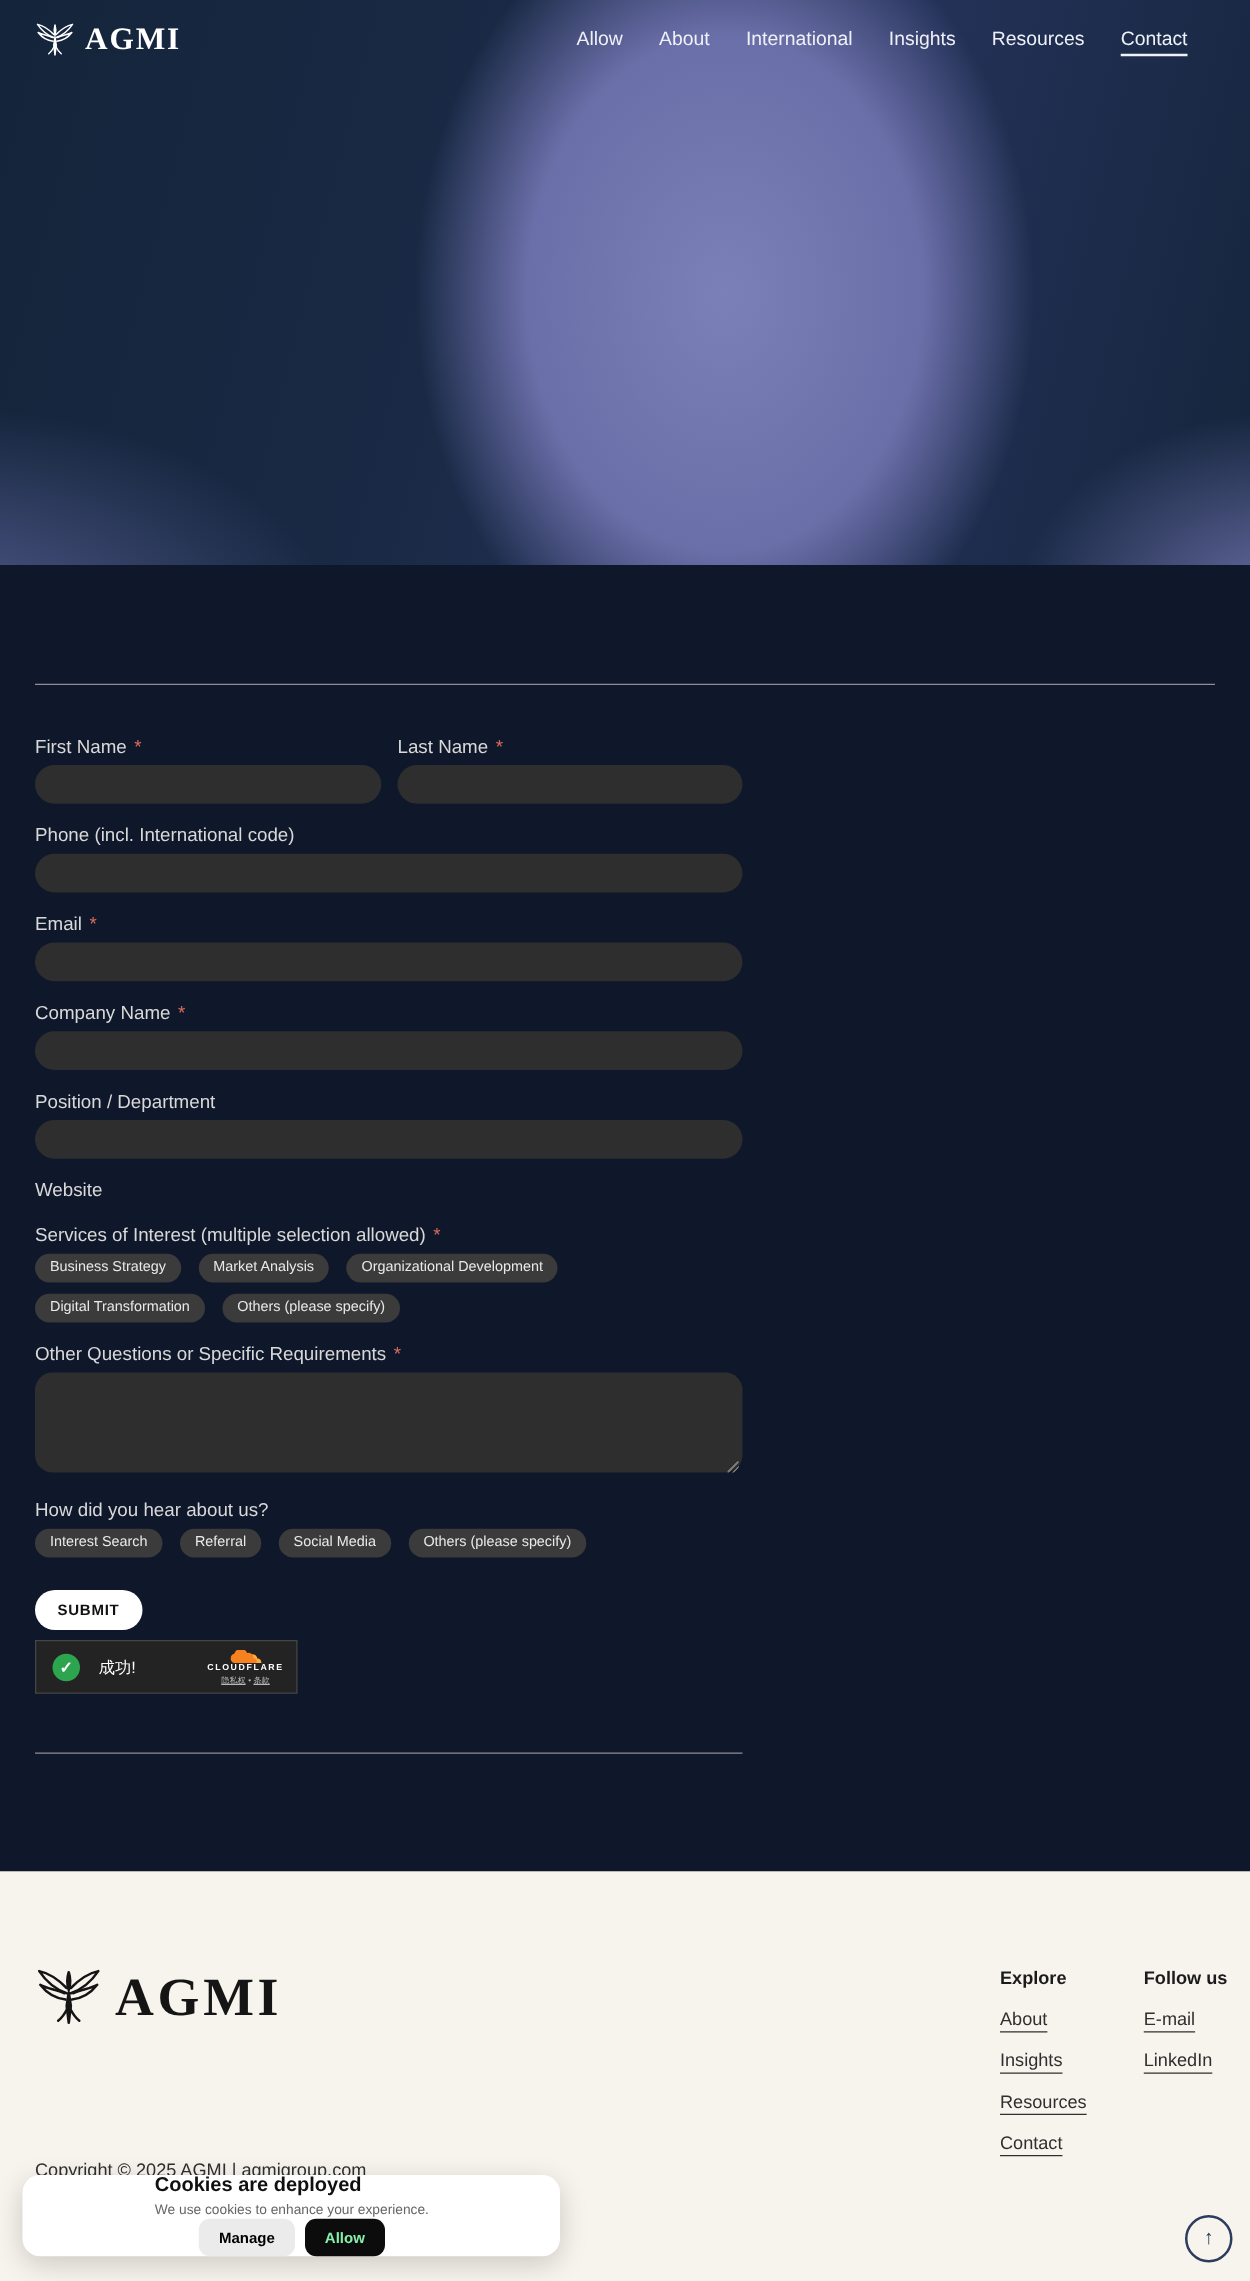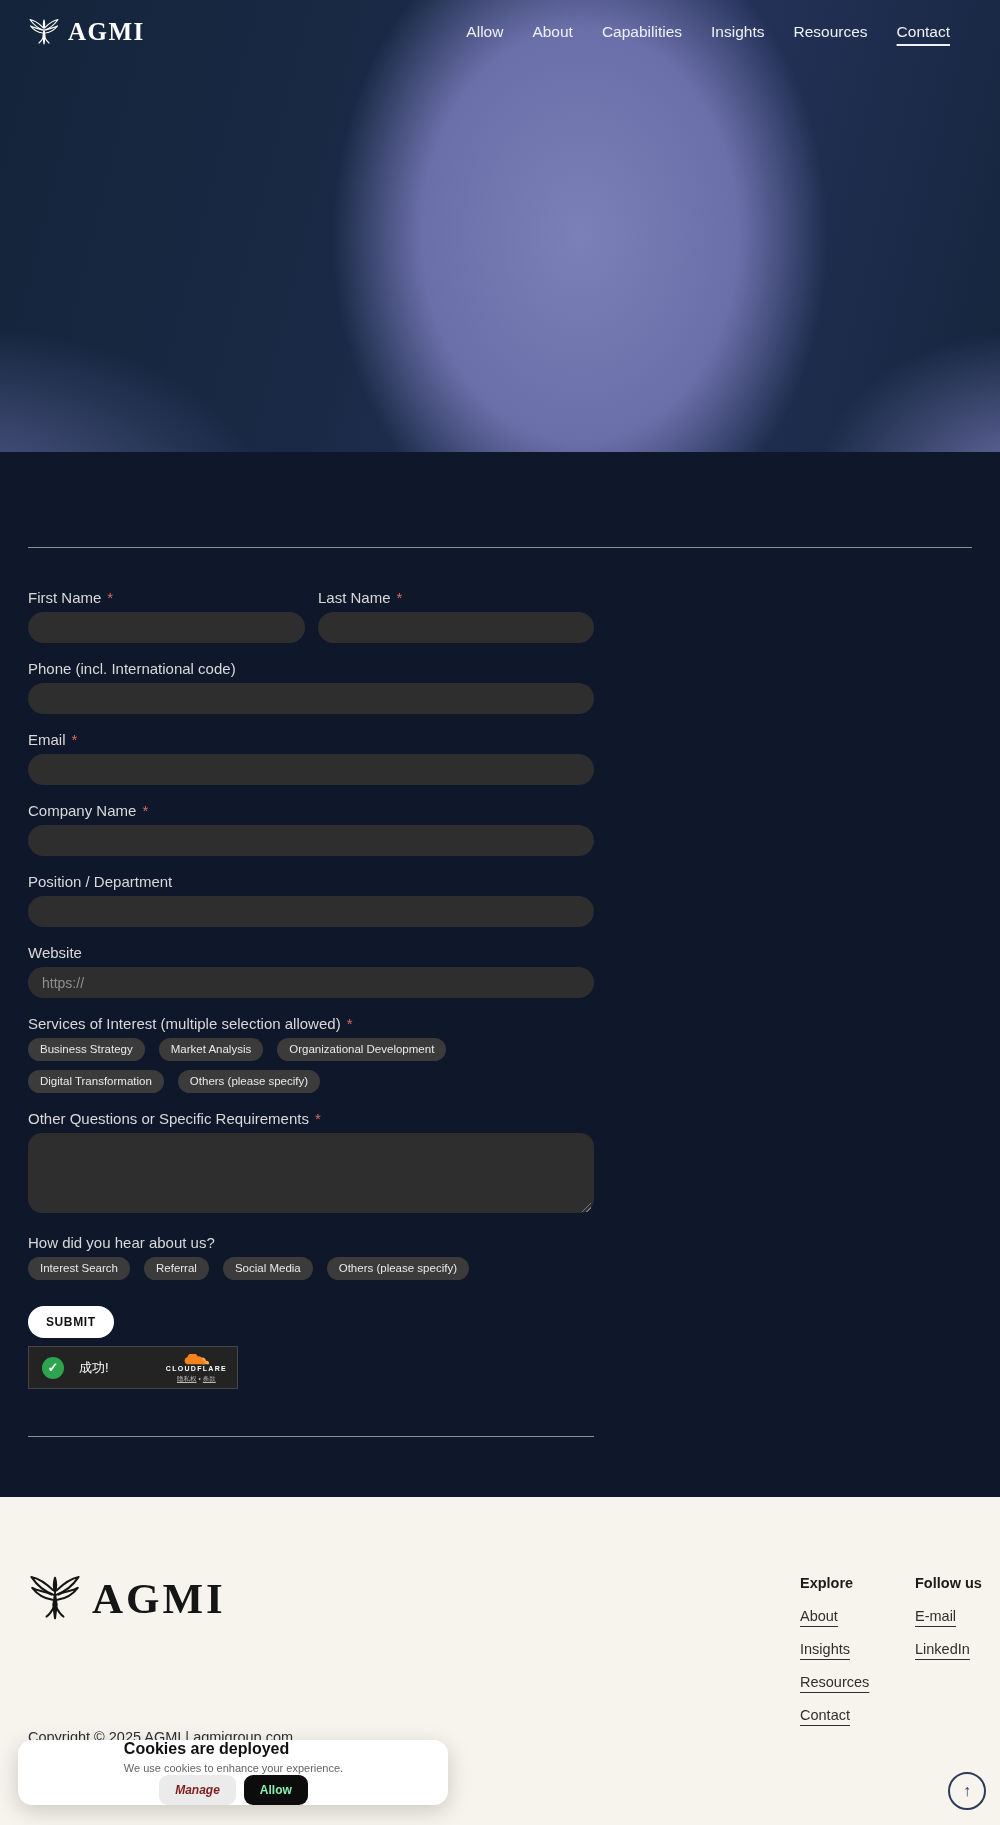--- a/index.html
+++ b/index.html
@@ -131,24 +131,23 @@
     position:absolute; left:18px; top:1740px; width:430px; height:65px;
     background:#ffffff; border-radius:14px;
     box-shadow:0 6px 22px rgba(0,0,0,0.18);
     display:flex; align-items:center; padding:0 16px 0 17px; z-index:5;flex-direction:column;
   }
   .cookie-texts { flex:1; }
   .cookie-title { font-size:16px; font-weight:bold; color:#101010; }
   .cookie-msg { margin-top:4px; font-size:11px; color:#666; }
   .cookie-btns { display:flex; gap:8px; }
   .btn-manage {
-    background:#ebebeb; color:#7f1d1d; border:none; border-radius:9px;
+    background:#ebebeb; color:#000000; border:none; border-radius:9px;
     font-size:12px; font-weight:bold; padding:8px 16px; cursor:pointer;
     font-family:"Liberation Sans", sans-serif;
-    font-style:italic;
   }
   .btn-allow {
     background:#0c0c0c; color:#86efac; border:none; border-radius:9px;
     font-size:12px; font-weight:bold; padding:8px 16px; cursor:pointer;
     font-family:"Liberation Sans", sans-serif;
   }
 
   
   .scroll-top {
     position:absolute; left:948px; top:1772px; width:38px; height:38px;
@@ -173,21 +172,21 @@
           <path d="M32 27 L34 40 L32 56 L30 40 Z" fill="currentColor"></path>
           <path d="M31 42 C28 48 26 51 22 54"></path>
           <path d="M33 42 C36 48 38 51 42 54"></path>
         </g>
       </svg>
       <span class="brand-name">AGMI</span>
     </div>
     <nav class="nav">
       <a>Allow</a>
       <a>About</a>
-      <a>Capabilities</a>
+      <a>International</a>
       <a>Insights</a>
       <a>Resources</a>
       <a class="active">Contact</a>
     </nav>
   </div>
 </section>
 
 <section class="main">
   <hr class="divider top">
 
@@ -219,21 +218,20 @@
       <input type="text" style="">
     </div>
 
     <div class="field">
       <label class="field-label">Position / Department</label>
       <input type="text" style="">
     </div>
 
     <div class="field">
       <label class="field-label">Website</label>
-      <input type="text" placeholder="https://" style="">
     </div>
 
     <div class="field">
       <label class="field-label"><span>Services of Interest (multiple selection allowed)</span><span class="req">*</span></label>
       <div class="pill-row">
         <span class="pill">Business Strategy</span>
         <span class="pill">Market Analysis</span>
         <span class="pill">Organizational Development</span>
         <span class="pill">Digital Transformation</span>
         <span class="pill">Others (please specify)</span>

